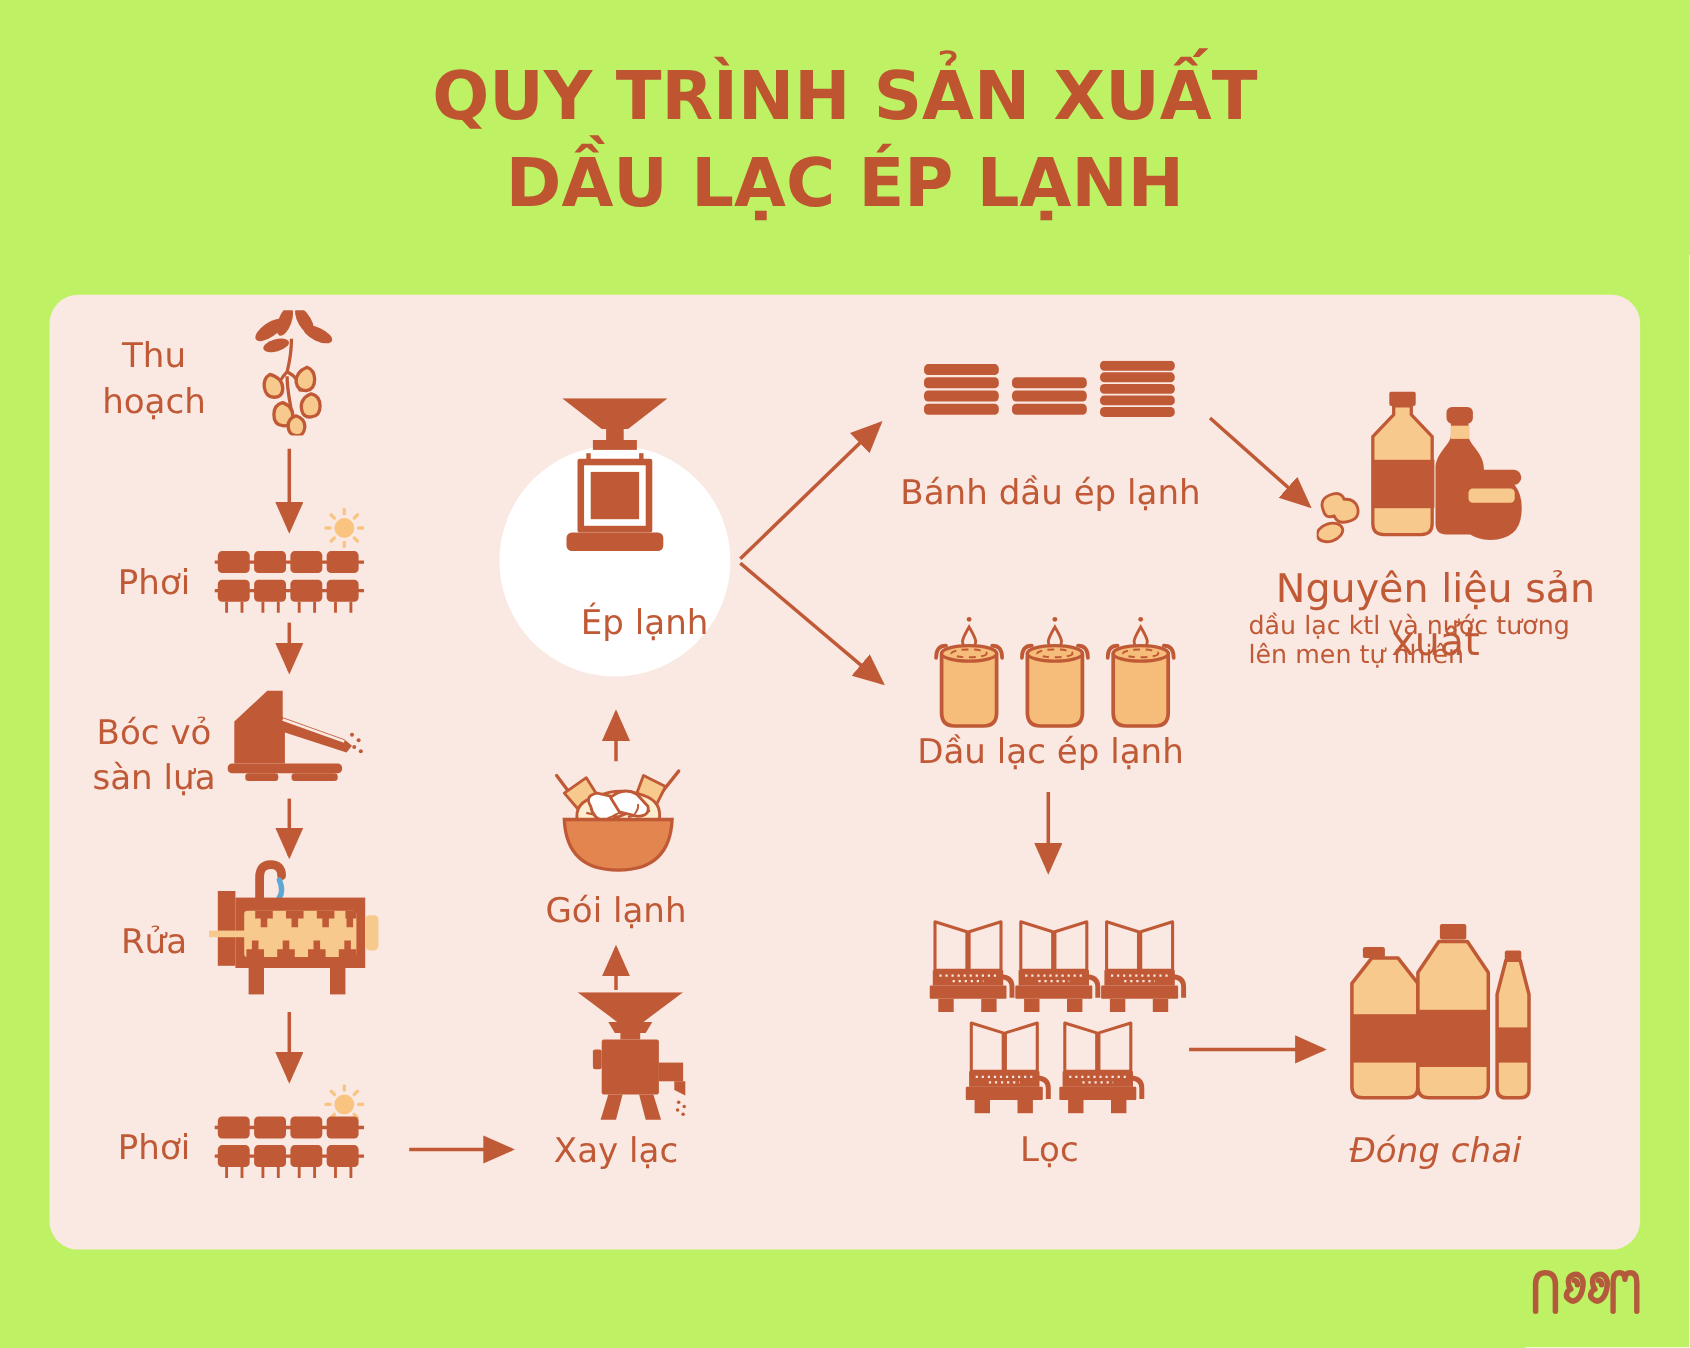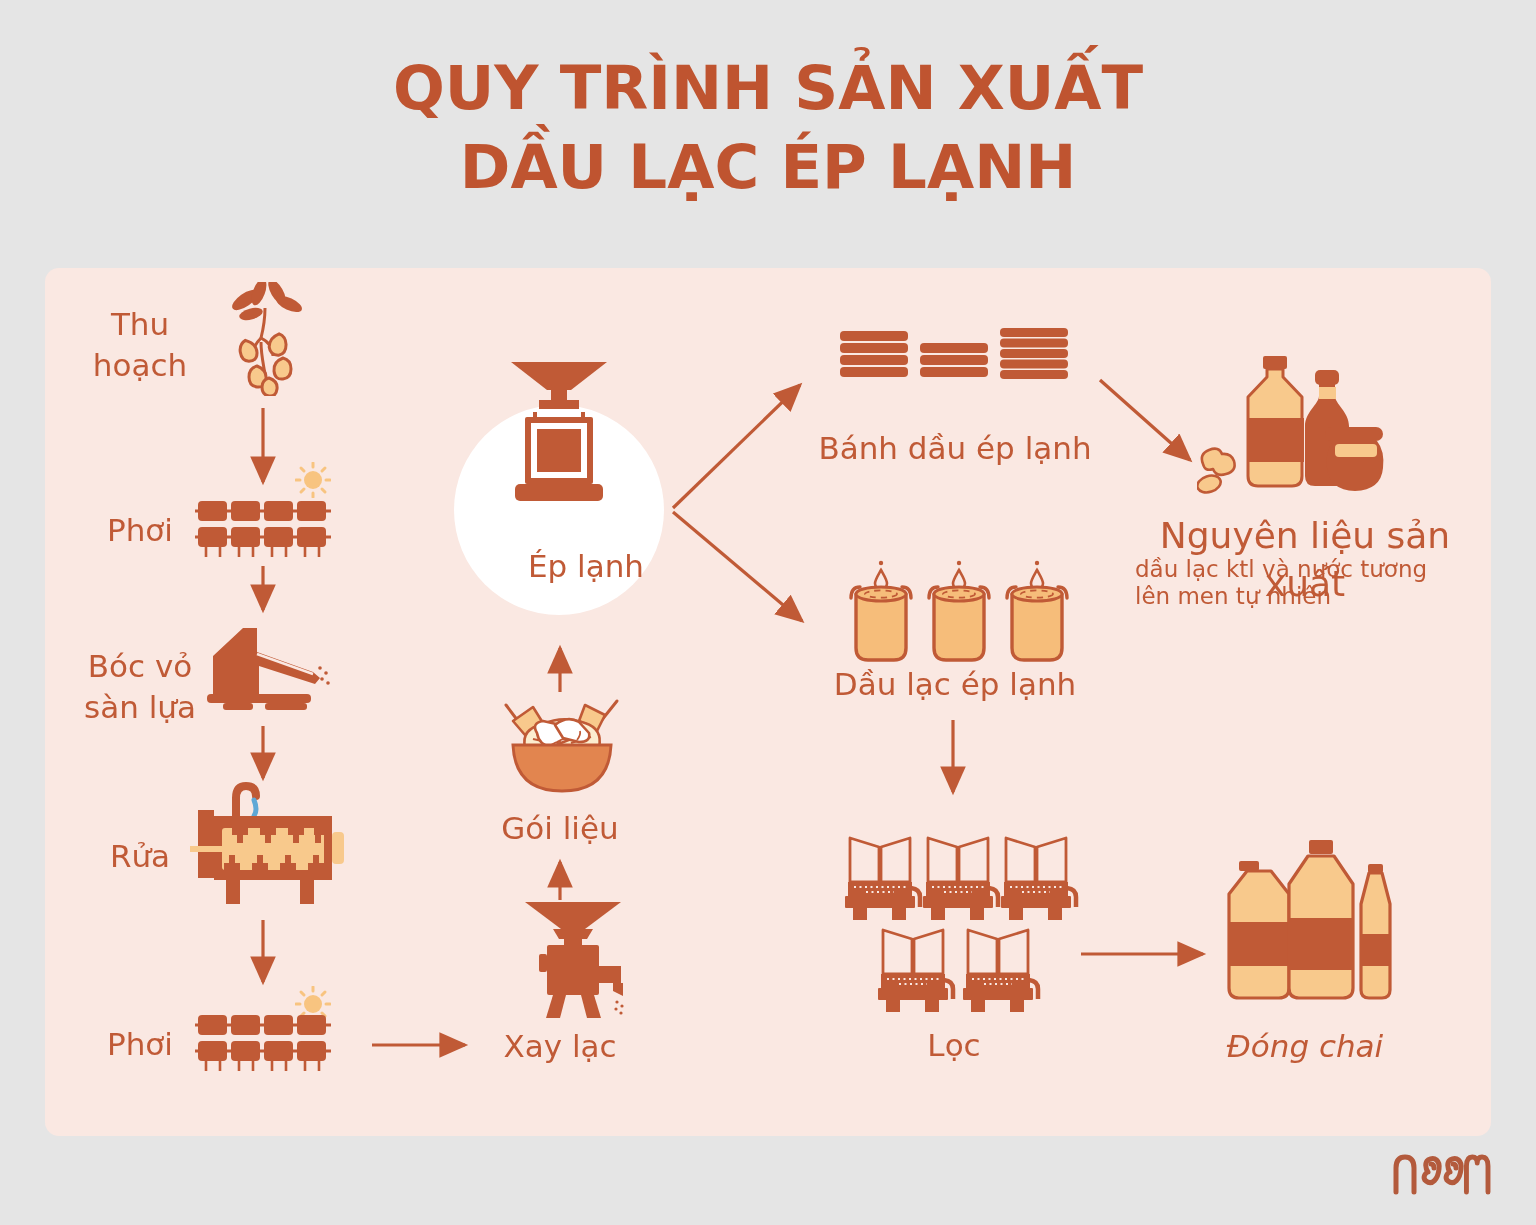--- a/index.html
+++ b/index.html
@@ -7,30 +7,30 @@
     --ink:#c05a36;
     --ink-strong:#bf5430;
     --tan:#f8c98c;
     --oil:#f6bd7a;
     --panel:#fae8e2;
     --cream:#fcedcf;
     --bowl:#e2854f;
     --water:#5fa8d6;
   }
   .canvas{
-    position:relative;width:1536px;height:1225px;background:#e5e5e5;overflow:hidden;
+    position:relative;width:1536px;height:1225px;background:#bef264;overflow:hidden;
     font-family:"DejaVu Sans","Liberation Sans",sans-serif;
   }
   .title{
     position:absolute;left:0;top:48px;width:1536px;text-align:center;
     color:var(--ink-strong);font-weight:bold;font-size:61px;line-height:1.3;letter-spacing:0px;
   }
   .panel{
     position:absolute;left:45px;top:268px;width:1446px;height:868px;
-    background:var(--panel);border-radius:14px;
+    background:var(--panel);border-radius:26px;
   }
   .abs{position:absolute;}
   .label{
     position:absolute;color:var(--ink);font-size:31px;line-height:1.32;text-align:center;
   }
   .sub-label{color:var(--ink);font-size:23px;line-height:1.3;text-align:left;}
   .press-circle{
     position:absolute;left:409px;top:137px;width:210px;height:210px;border-radius:50%;background:#ffffff;
   }
   svg{display:block;}
@@ -245,21 +245,21 @@
           <polygon points="36,93 49,93 43,116 29,116"></polygon>
           <polygon points="64,93 77,93 84,116 70,116"></polygon>
           <circle cx="100" cy="100" r="1.6"></circle>
             <circle cx="105" cy="104" r="1.6"></circle>
           <circle cx="99" cy="107" r="1.6"></circle>
             <circle cx="104" cy="111" r="1.6"></circle>
         </g>
       </svg>
     </div>
 
-    <div class="label" style="left:430px;top:540px;width:170px;">Gói liệu</div>
+    <div class="label" style="left:430px;top:540px;width:170px;">Gói lạnh</div>
     <div class="abs" style="left:458px;top:425px;">
       <svg width="118" height="108" viewBox="0 0 118 108">
         <g stroke="#c05a36" stroke-width="3" stroke-linecap="round">
           <line x1="18" y1="32" x2="3" y2="12"></line>
           <line x1="98" y1="28" x2="114" y2="8"></line>
         </g>
         <g fill="#f8c98c" stroke="#c05a36" stroke-width="2.6" stroke-linejoin="round">
           <path d="M10,28 L30,14 L40,30 L22,42 Z"></path>
           <path d="M82,12 L102,22 L94,38 L76,28 Z"></path>
         </g>

